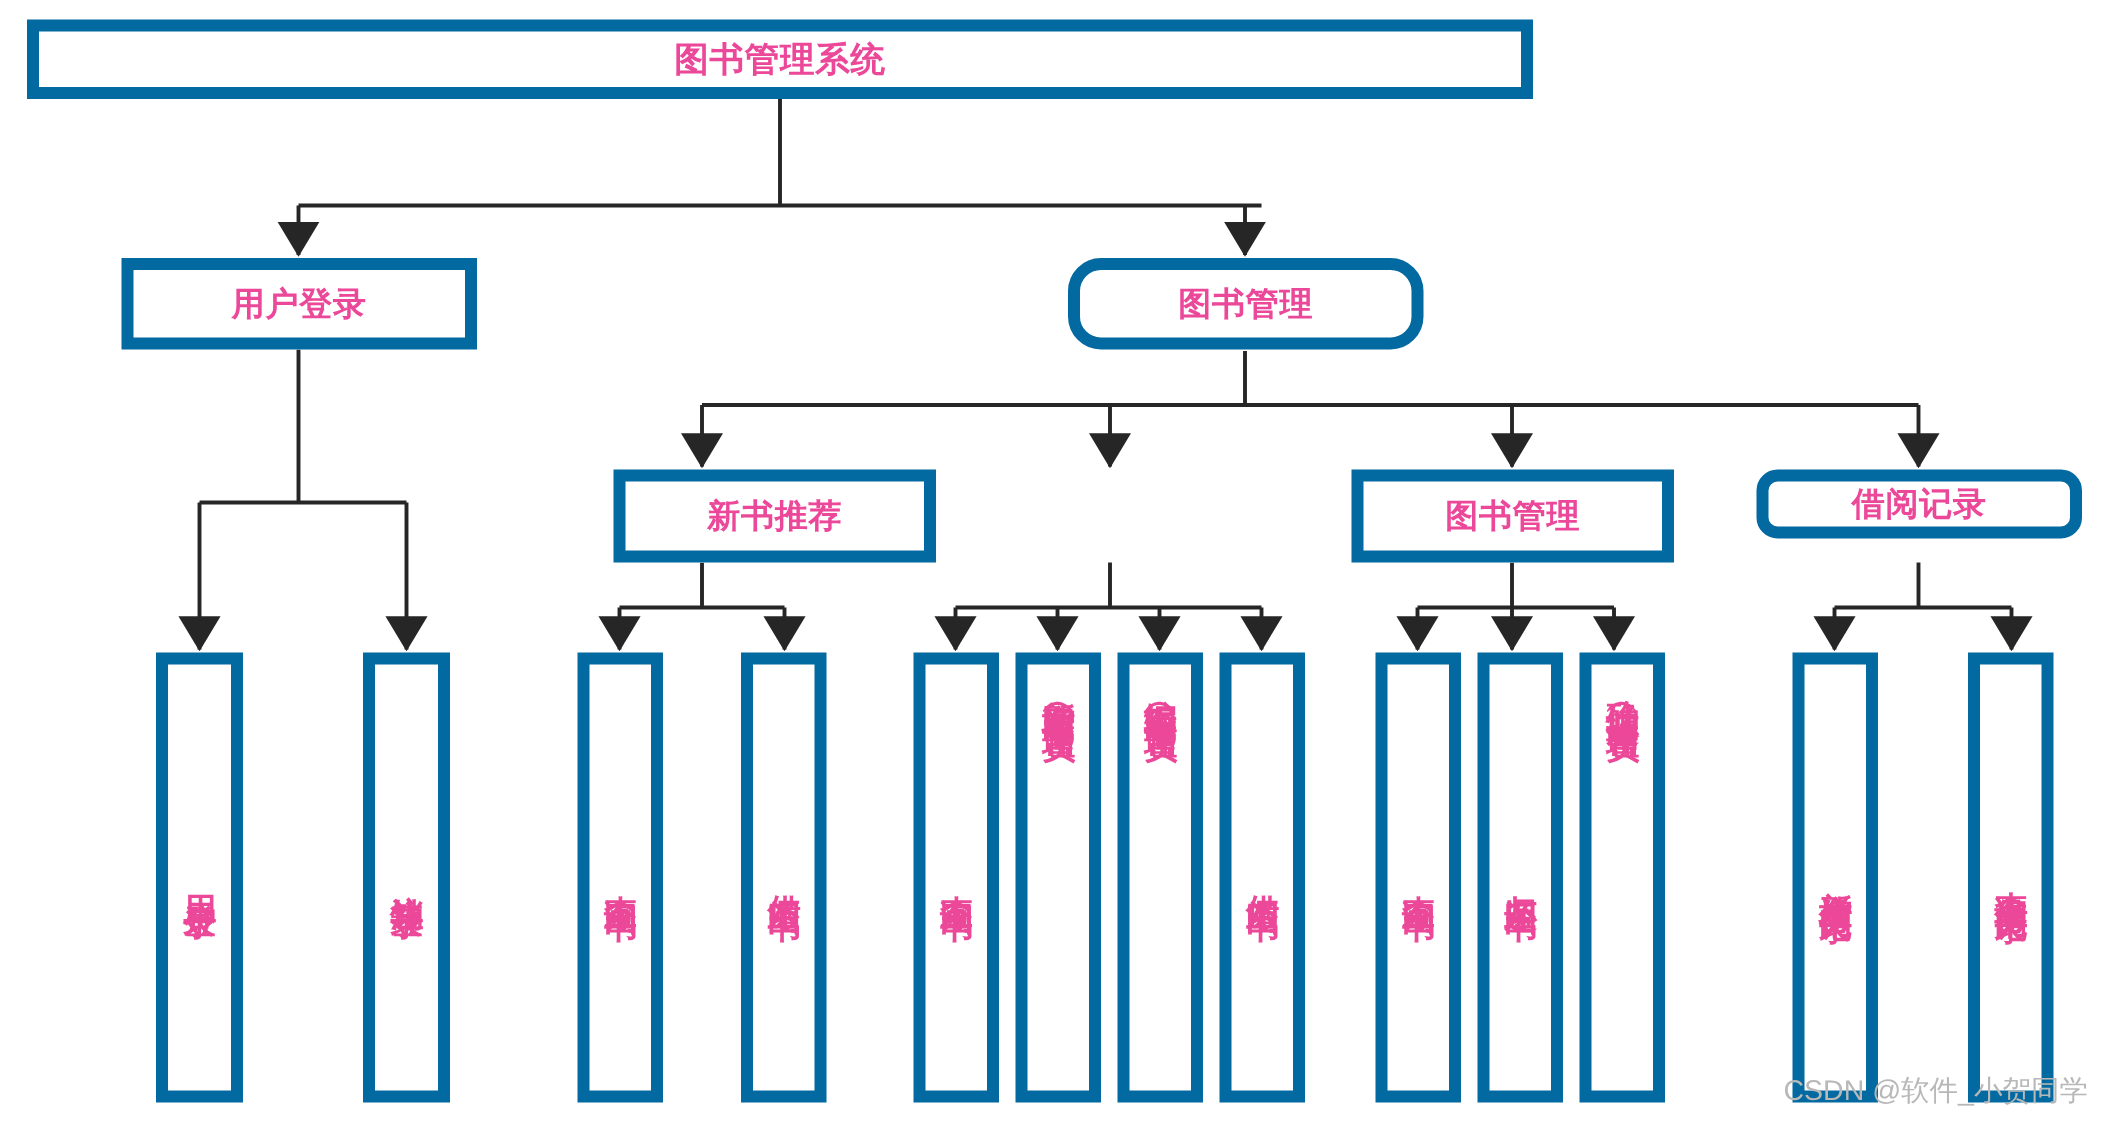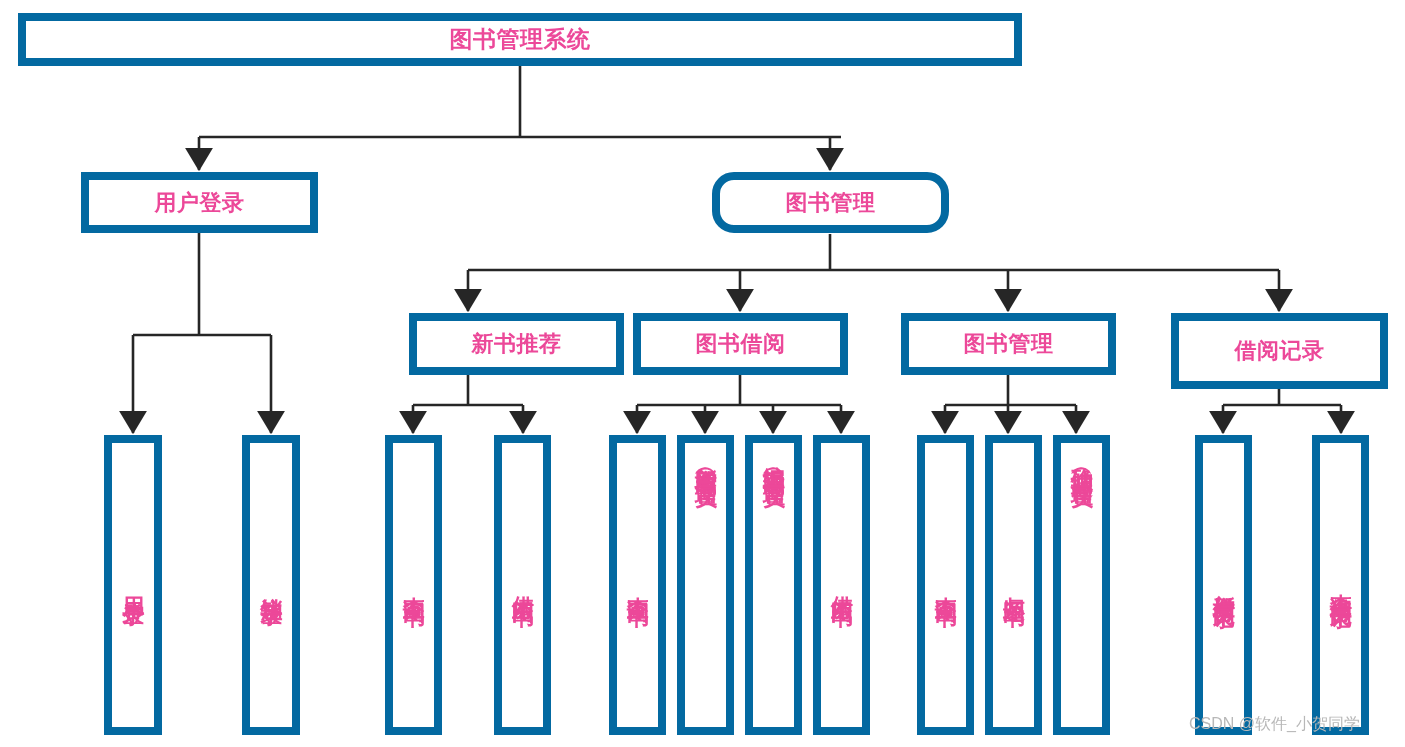--- a/index.html
+++ b/index.html
@@ -68,21 +68,21 @@
     max-height: 100%;
   }
   
   .node.v.tall {
     align-items: flex-start;
   }
   .watermark {
     position: absolute;
     left: 1189px;
     top: 714px;
-    font-size: 16px;
+    font-size: 19px;
     color: #b8b8b8;
     white-space: nowrap;
     z-index: 3;
     font-family: "Liberation Sans", "DejaVu Sans", sans-serif;
   }
 </style>
 </head>
 <body>
 
 <div id="canvas">
@@ -146,29 +146,26 @@
   </div>
 
   <div class="node h" style="left:712px; top:172px; width:237px; height:61px;border-radius:22px;">
     <span class="label">图书管理</span>
   </div>
 
   <div class="node h" style="left:361px; top:313px; width:215px; height:62px;margin-left:48px;">
     <span class="label">新书推荐</span>
   </div>
 
-  <div class="node h" style="left:633px; top:313px; width:215px; height:62px;">
-    <span class="label">图书借阅</span>
-  </div>
 
   <div class="node h" style="left:901px; top:313px; width:215px; height:62px;">
     <span class="label">图书管理</span>
   </div>
 
-  <div class="node h" style="left:1171px; top:313px; width:217px; height:76px;">
+  <div class="node h" style="left:1171px; top:313px; width:217px; height:46px;border-radius:14px;">
     <span class="label">借阅记录</span>
   </div>
 
   <div class="node v" style="left:104px; top:435px; width:58px; height:300px;">
     <span class="label">用户登录</span>
   </div>
 
   <div class="node v" style="left:242px; top:435px; width:58px; height:300px;">
     <span class="label">注销登录</span>
   </div>

